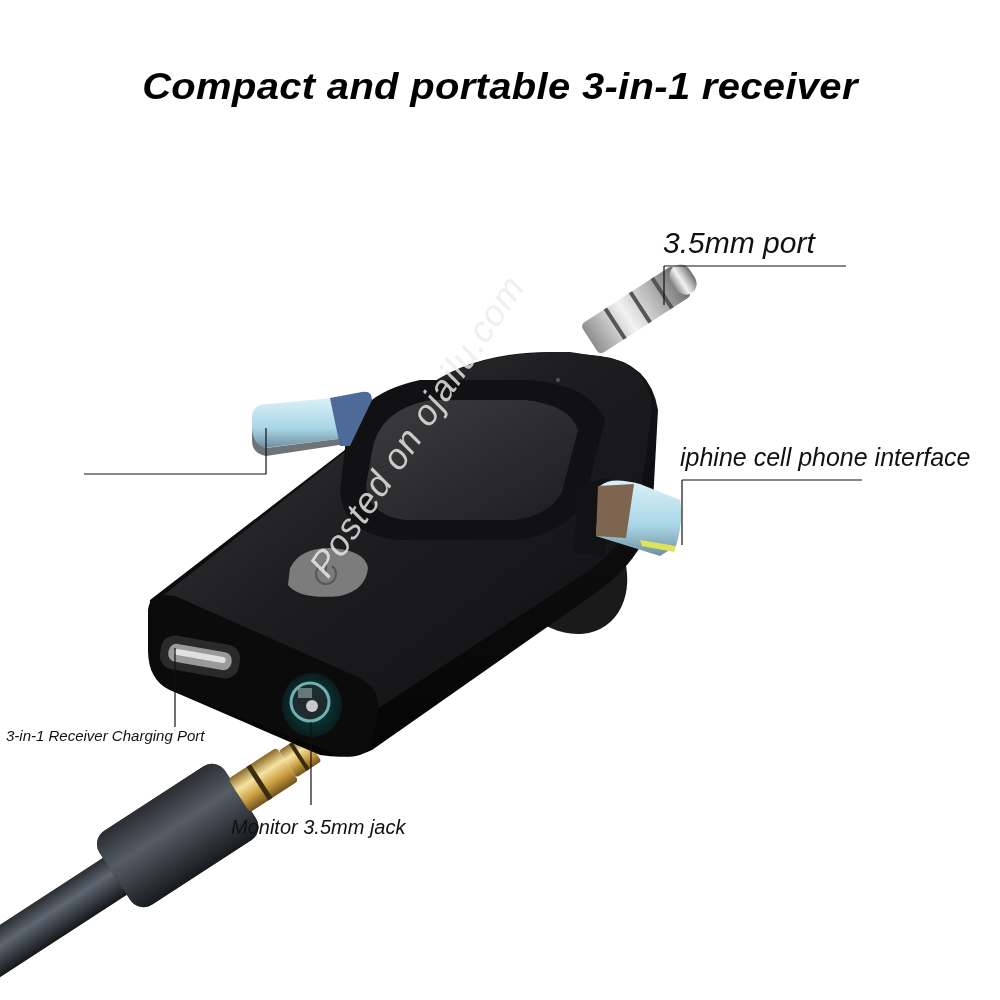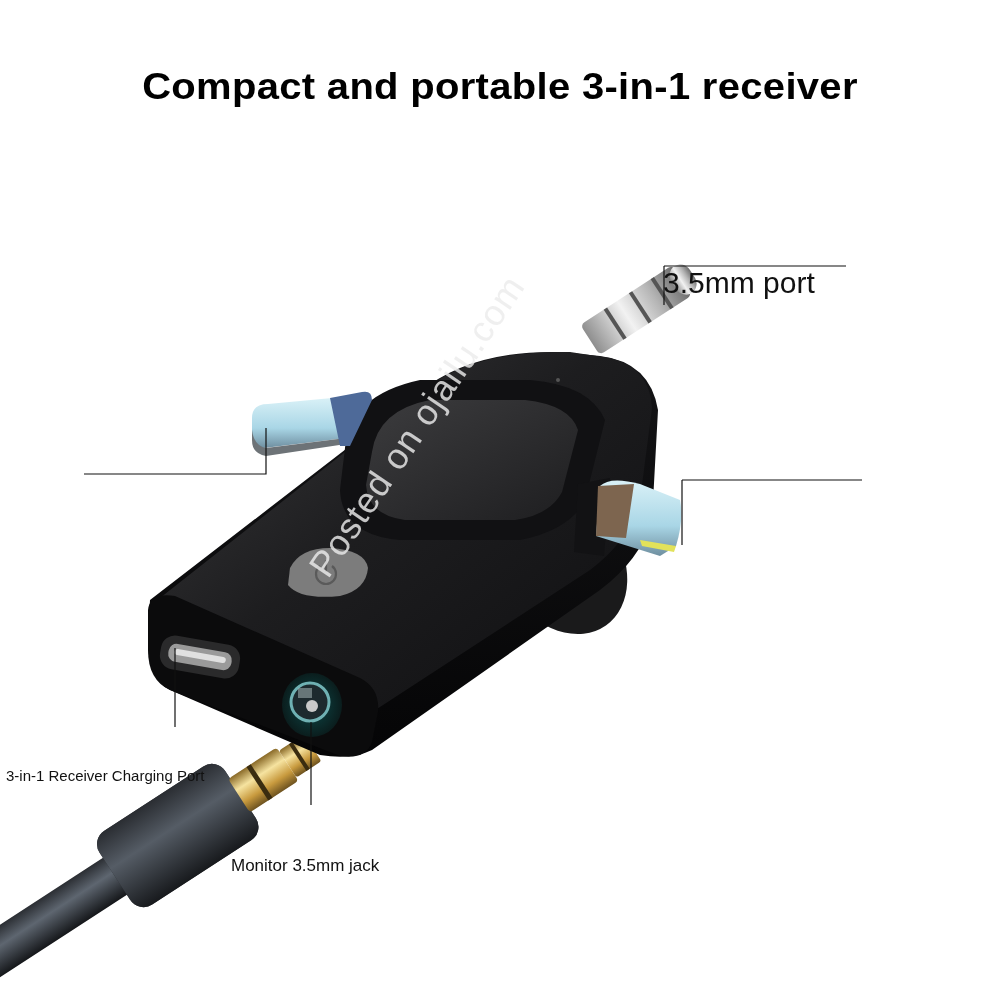--- a/index.html
+++ b/index.html
@@ -2,31 +2,30 @@
 <html><head>
   <meta charset="utf-8">
   <style>
     html, body { margin: 0; padding: 0; background: #ffffff; }
     body { width: 1000px; height: 1000px; position: relative; overflow: hidden; font-family: "Liberation Sans", sans-serif; }
     .title {
       position: absolute; left: 0; top: 66px; width: 1000px; text-align: center;
       font-family: "Liberation Sans", sans-serif; font-weight: 900; font-size: 37px;
       letter-spacing: 0.3px; color: #000; transform: scaleX(1.08); transform-origin: center;
     }
-    .stage { position: absolute; left: 0; top: 0; width: 1000px; height: 836px; }
+    .stage { position: absolute; left: 0; top: 0; width: 1000px; height: 836px; font-style: italic; }
     .label {
       position: absolute; color: #111; white-space: nowrap;
       font-family: "Liberation Sans", sans-serif;
-      margin-top: 40px;
     }
     .lbl-35port { left: 663px; top: 226px; font-size: 30px; }
     .lbl-typec { left: 10px; top: 442px; font-size: 19px; }
     .lbl-iphone { left: 680px; top: 443px; font-size: 25px; }
     .lbl-charging { left: 6px; top: 727px; font-size: 15px; text-align: right; }
-    .lbl-monitor { left: 231px; top: 816px; font-size: 17px; }
+    .lbl-monitor { left: 231px; top: 816px; font-size: 20px; }
     .watermark {
       position: absolute; left: 318px; top: 552px; font-size: 36px; color: rgba(235,235,235,0.82);
       transform: rotate(-56deg); transform-origin: left center; white-space: nowrap;
       font-family: "Liberation Sans", sans-serif; letter-spacing: 1px;
     }
   </style>
 </head>
 <body>
 
 <div class="stage">
@@ -153,15 +152,16 @@
       <polyline points="682,480 862,480"></polyline>
       <polyline points="682,480 682,545"></polyline>
       <polyline points="175,727 175,648"></polyline>
       <polyline points="311,805 311,722"></polyline>
     </g>
   </svg>
 
   <div class="watermark">Posted on ojailu.com</div>
 
   <div class="label lbl-35port">3.5mm port</div>
+  <div class="label lbl-iphone">iphine cell phone interface</div>
   <div class="label lbl-charging">3-in-1 Receiver Charging Port</div>
   <div class="label lbl-monitor">Monitor 3.5mm jack</div>
 </div>
 
 </body></html>

